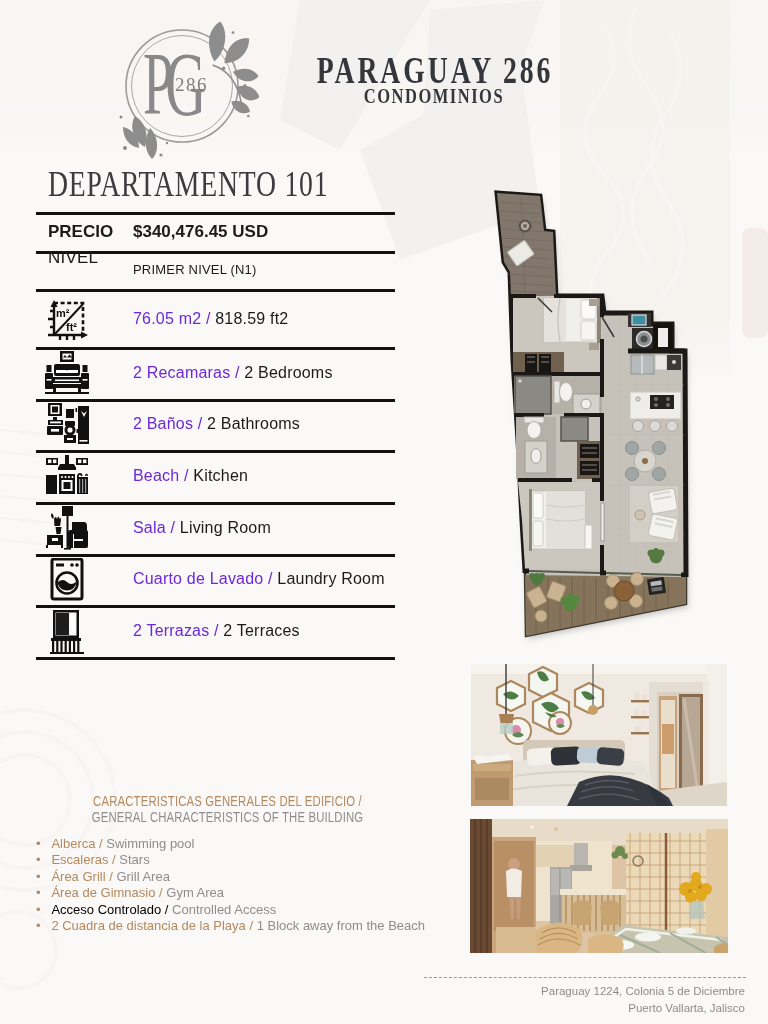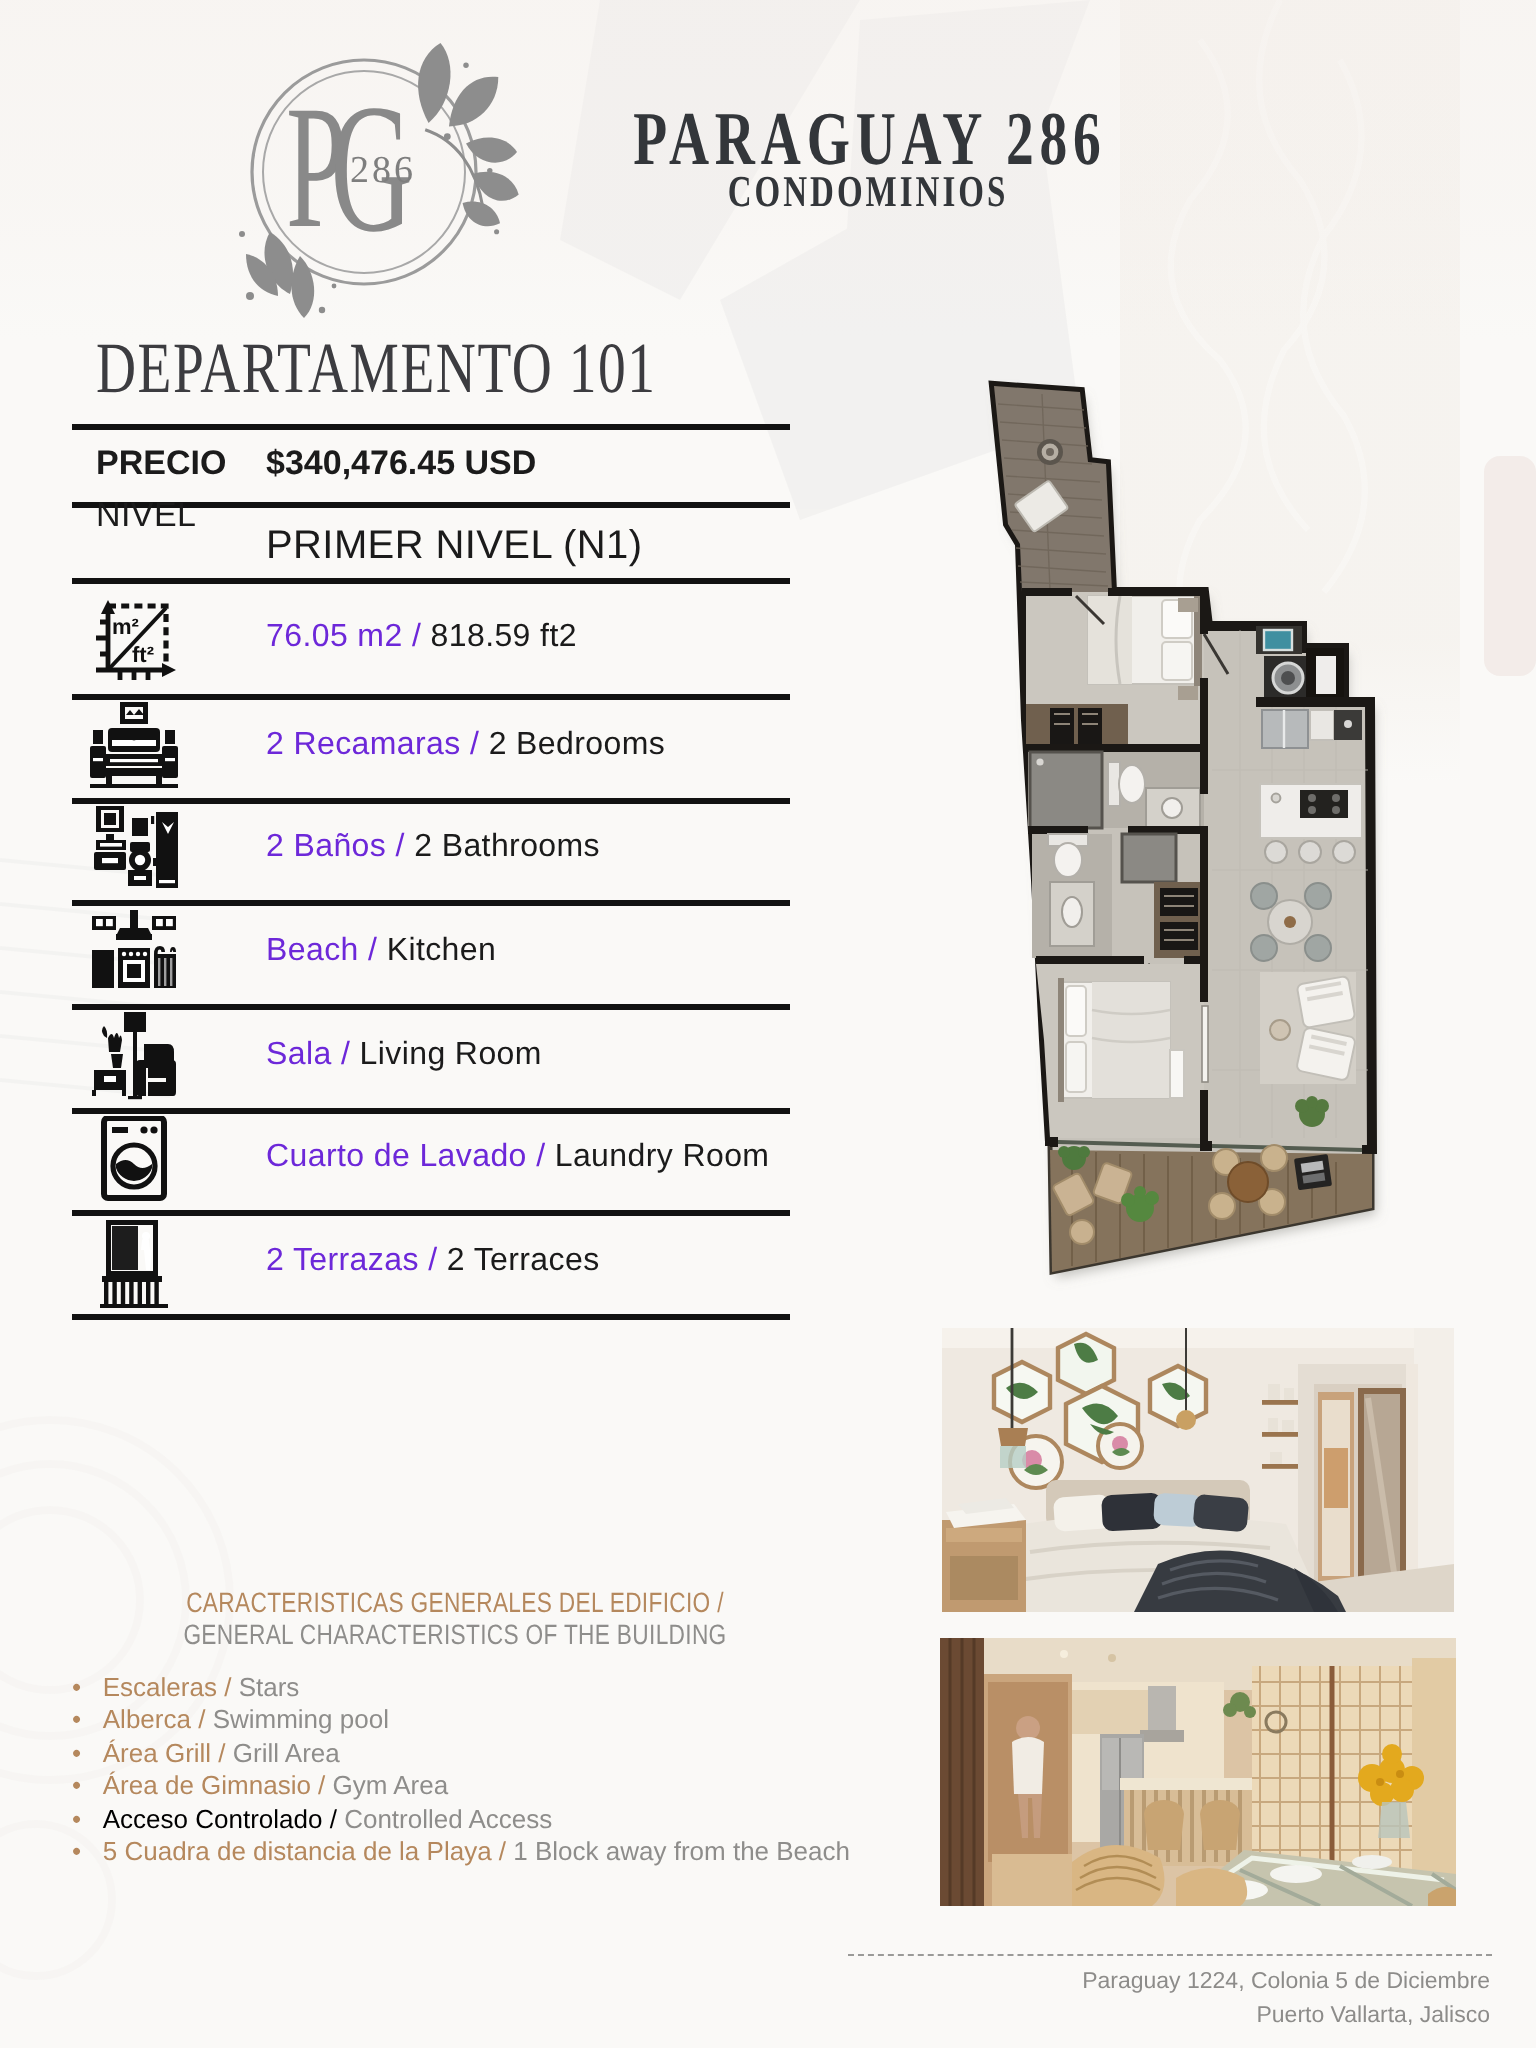--- a/index.html
+++ b/index.html
@@ -107,21 +107,21 @@
 <div class="hr" style="top:450px;"></div>
 <div class="hr" style="top:502px;"></div>
 <div class="hr" style="top:554px;"></div>
 <div class="hr" style="top:605px;"></div>
 <div class="hr" style="top:657px;"></div>
 
 <div class="lbl" style="top:222px;font-weight:bold;font-size:17px;letter-spacing:0;">PRECIO</div>
 <div class="val" style="top:222px;font-weight:bold;font-size:17px;letter-spacing:0;text-align:right;">$340,476.45 USD</div>
 
 <div class="lbl" style="top:248px;">NIVEL</div>
-<div class="val" style="top:262px;font-size:20px;">PRIMER NIVEL (N1)</div>
+<div class="val" style="top:262px;font-size:13px;">PRIMER NIVEL (N1)</div>
 
 <div class="val" style="top:310px;"><span class="es">76.05 m2</span> <span class="es">/</span> 818.59 ft2</div>
 
 <div class="val" style="top:364px;"><span class="es">2 Recamaras</span> <span class="es">/</span> 2 Bedrooms</div>
 
 <div class="val" style="top:415px;"><span class="es">2 Baños</span> <span class="es">/</span> 2 Bathrooms</div>
 
 <div class="val" style="top:467px;"><span class="es">Beach</span> <span class="es">/</span> Kitchen</div>
 
 <div class="val" style="top:519px;"><span class="es">Sala</span> <span class="es">/</span> Living Room</div>
@@ -532,26 +532,26 @@
     <rect x="171" y="402" width="11" height="4" fill="#6d6e6f"></rect>
   </g>
 </svg>
 
 <div class="abs" style="left:40px;top:793px;width:375px;text-align:center;font-size:14px;letter-spacing:.2px;transform:scaleX(0.81);">
   <div style="color:#b5885d;">CARACTERISTICAS GENERALES DEL EDIFICIO /</div>
   <div style="color:#8e8d8b;margin-top:0px;">GENERAL CHARACTERISTICS OF THE BUILDING</div>
 </div>
 
 <div class="abs" style="left:36px;top:836px;font-size:13px;line-height:16.4px;color:#8e8d8b;">
+  <div><span style="color:#b5885d;">•&nbsp;&nbsp;&nbsp;</span><span style="color:#b5885d;">Alberca /</span> Swimming pool</div>
   <div><span style="color:#b5885d;">•&nbsp;&nbsp;&nbsp;</span><span style="color:#b5885d;">Escaleras /</span> Stars</div>
-  <div><span style="color:#b5885d;">•&nbsp;&nbsp;&nbsp;</span><span style="color:#b5885d;">Alberca /</span> Swimming pool</div>
   <div><span style="color:#b5885d;">•&nbsp;&nbsp;&nbsp;</span><span style="color:#b5885d;">Área Grill /</span> Grill Area</div>
   <div><span style="color:#b5885d;">•&nbsp;&nbsp;&nbsp;</span><span style="color:#b5885d;">Área de Gimnasio /</span> Gym Area</div>
   <div><span style="color:#b5885d;">•&nbsp;&nbsp;&nbsp;</span><span style="color:#000000;">Acceso Controlado /</span> Controlled Access</div>
-  <div><span style="color:#b5885d;">•&nbsp;&nbsp;&nbsp;</span><span style="color:#b5885d;">5 Cuadra de distancia de la Playa /</span> 1 Block away from the Beach</div>
+  <div><span style="color:#b5885d;">•&nbsp;&nbsp;&nbsp;</span><span style="color:#b5885d;">2 Cuadra de distancia de la Playa /</span> 1 Block away from the Beach</div>
 </div>
 
 <svg class="abs" style="left:471px;top:664px" width="256" height="142" viewBox="0 0 256 142">
 
   <rect x="0" y="0" width="256" height="142" fill="#efe9e1"></rect>
   <rect x="0" y="0" width="256" height="10" fill="#f6f2ec"></rect>
 
   <rect x="178" y="18" width="60" height="124" fill="#e4ddd3"></rect>
   <rect x="186" y="28" width="44" height="114" fill="#d9cfc2"></rect>
 

